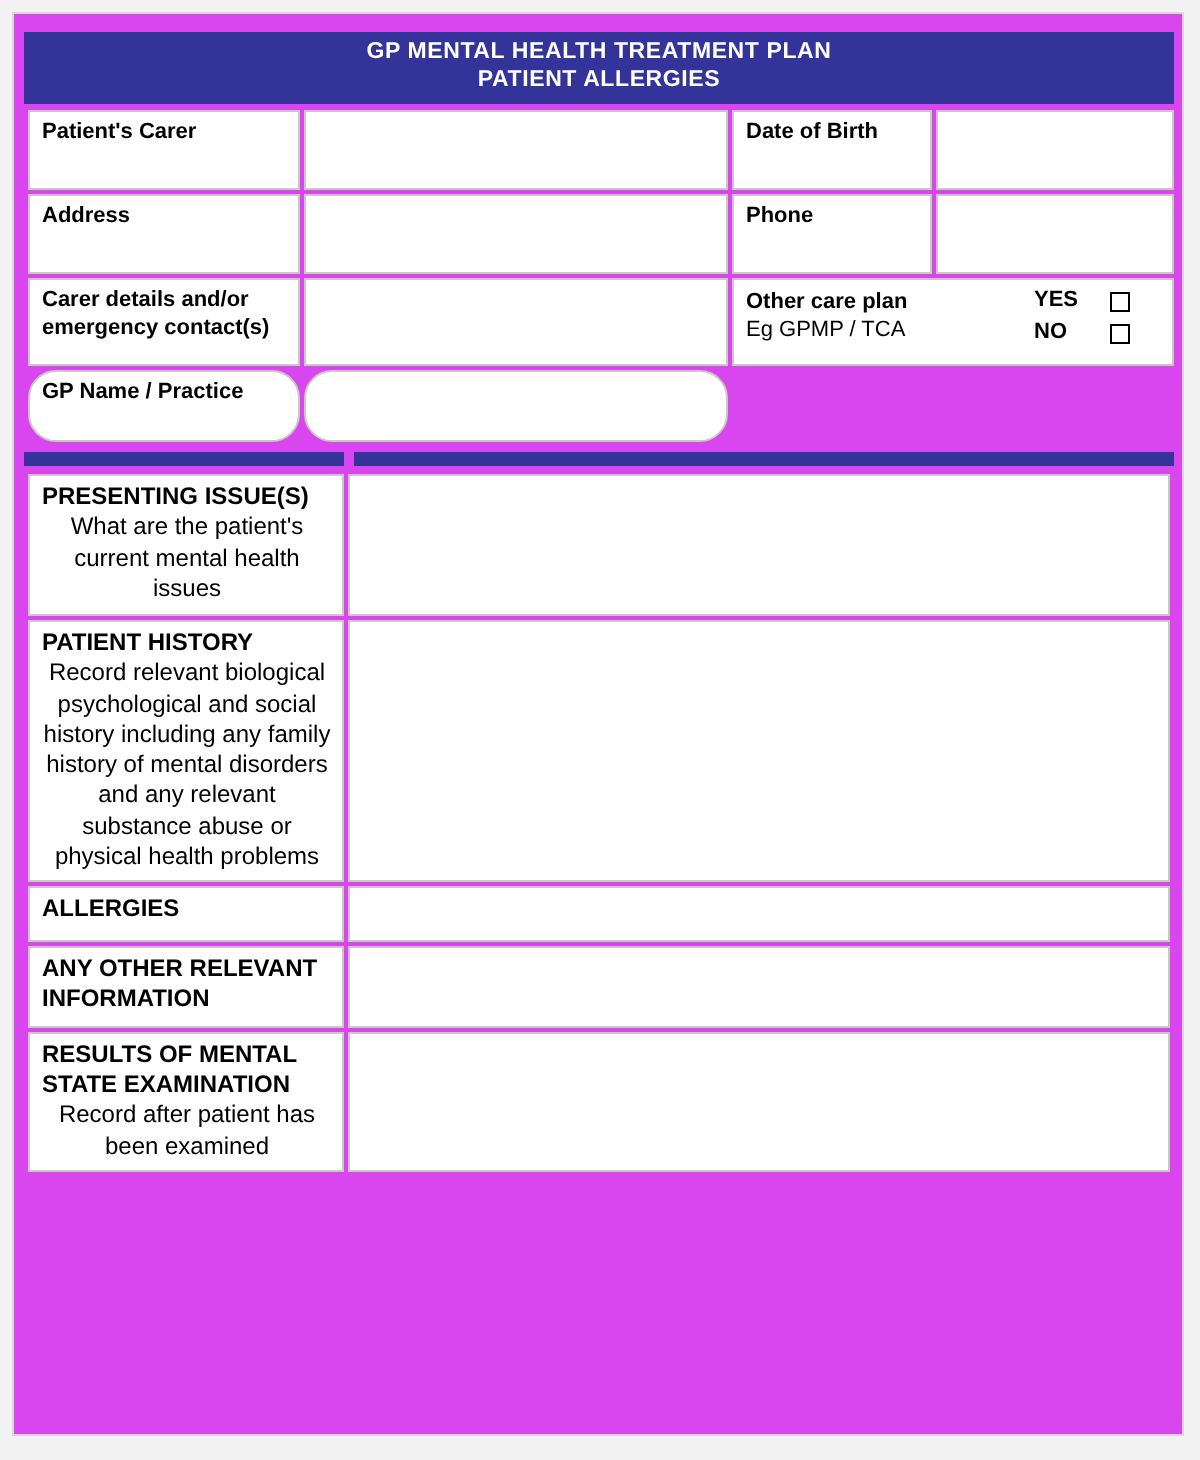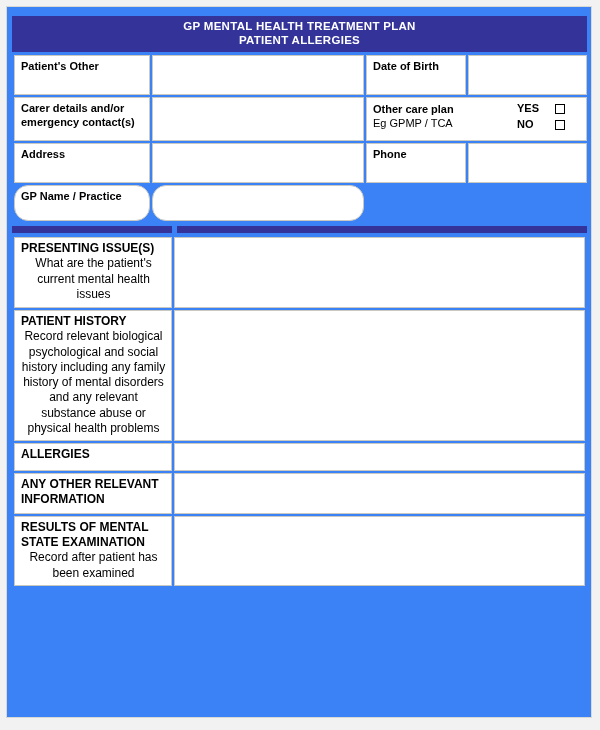--- a/index.html
+++ b/index.html
@@ -12,21 +12,21 @@
     background: #f2f2f2;
     font-family: "Liberation Sans", sans-serif;
     overflow: hidden;
   }
   .page {
     position: absolute;
     left: 6px;
     top: 6px;
     width: 586px;
     height: 712px;
-    background: #3b82f6;
+    background: #d946ef;
     border: 1px solid #d8d8d4;
     box-sizing: border-box;
     overflow: hidden;
   }
   .doc {
     position: absolute;
     left: 5px;
     top: 9px;
     width: 575px;
   }
@@ -169,23 +169,29 @@
 
     <table class="idtable">
       <colgroup>
         <col style="width:136px">
         <col style="width:212px">
         <col style="width:100px">
         <col style="width:119px">
       </colgroup>
       <tbody>
         <tr>
-          <td class="lbl h40">Patient's Other</td>
+          <td class="lbl h40">Patient's Carer</td>
           <td class="val h40"></td>
           <td class="lbl h40">Date of Birth</td>
+          <td class="val h40"></td>
+        </tr>
+        <tr>
+          <td class="lbl h40">Address</td>
+          <td class="val h40"></td>
+          <td class="lbl h40">Phone</td>
           <td class="val h40"></td>
         </tr>
         <tr>
           <td class="lbl h44">Carer details and/or emergency contact(s)</td>
           <td class="val h44"></td>
           <td class="lbl h44" colspan="2">
             <div class="ynrow">
               <div class="yn-left">
                 <div>Other care plan</div>
                 <div class="sub">Eg GPMP / TCA</div>
@@ -197,26 +203,20 @@
                 </div>
                 <div class="yn-item">
                   <span class="yn-text">NO</span>
                   <span class="box"></span>
                 </div>
               </div>
             </div>
           </td>
         </tr>
         <tr>
-          <td class="lbl h40">Address</td>
-          <td class="val h40"></td>
-          <td class="lbl h40">Phone</td>
-          <td class="val h40"></td>
-        </tr>
-        <tr>
           <td class="lbl h36">GP Name / Practice</td>
           <td class="val h36"></td>
           <td style="border:none;background:transparent"></td>
           <td style="border:none;background:transparent"></td>
         </tr>
       </tbody>
     </table>
 
     <div class="divider">
       <div class="seg-left"></div>

